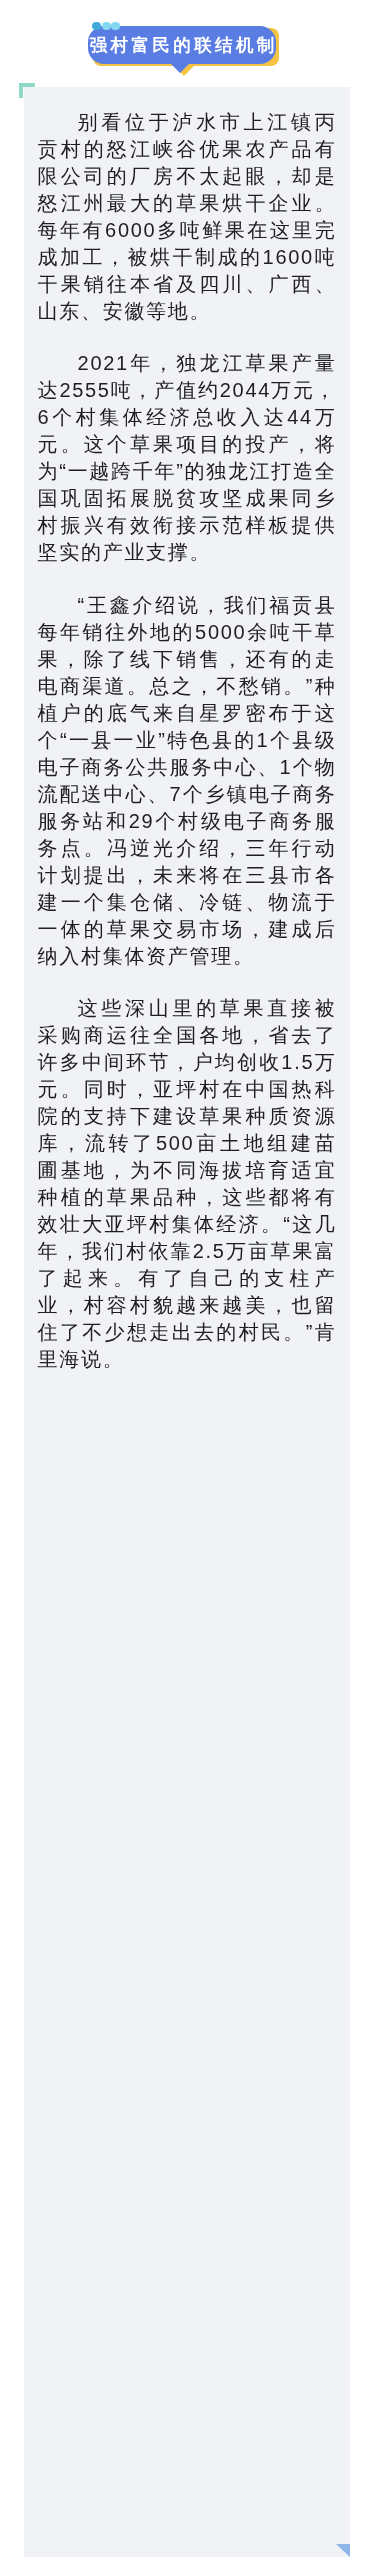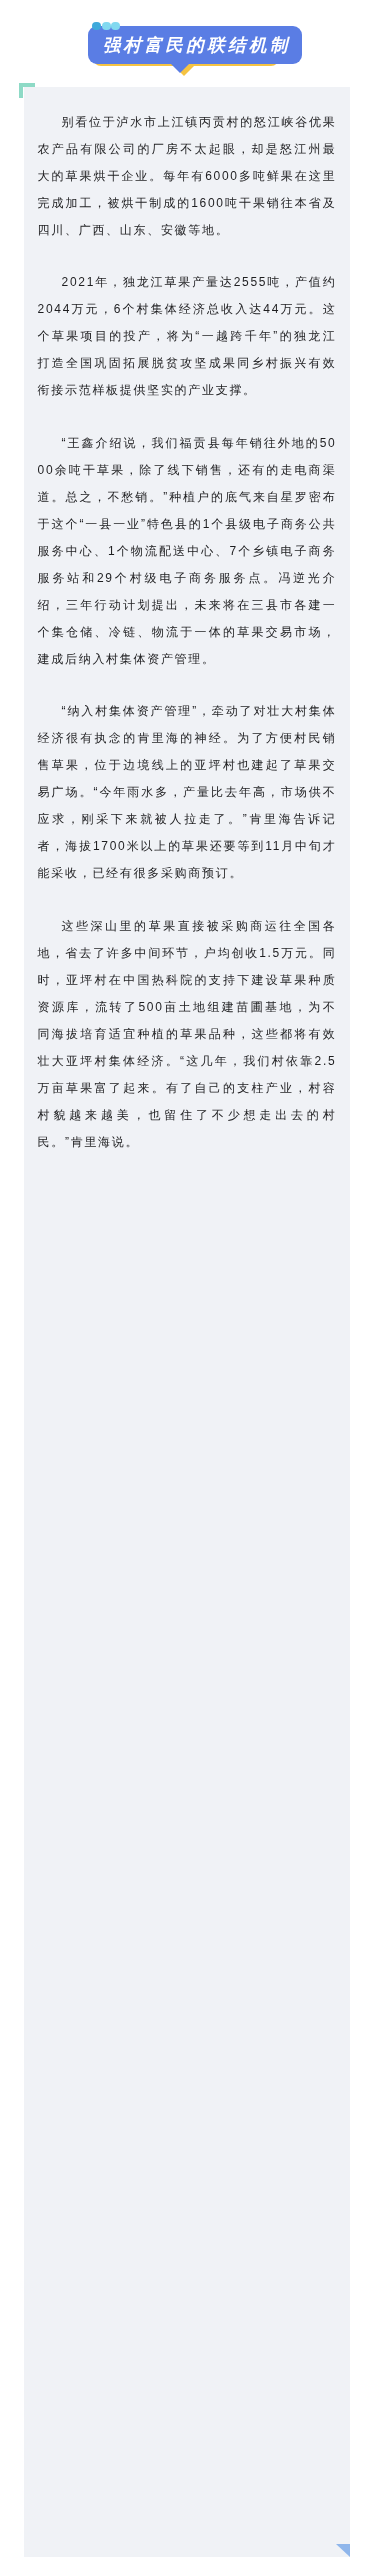--- a/index.html
+++ b/index.html
@@ -23,27 +23,26 @@
   .badge-yellow{
     position:absolute;
     left:93px; top:28px;
     width:186px; height:38px;
     background:var(--accent-yellow,#F5C342);
     border-radius:8px;
   }
   .badge-blue{
     position:absolute;
     left:88px; top:25.5px;
-    width:214px; height:38px;
+    width:188px; height:38px;
     background:var(--badge-blue,#5A7DE4);
-    border-radius:9px;
+    border-radius:16px;
     display:flex;
     align-items:center;
     justify-content:center;
-    font-style:italic;
   }
   .badge-title{
     color:#ffffff;
     font-size:17.5px;
     font-weight:bold;
     letter-spacing:3.4px;
     text-indent:3.4px;
     white-space:nowrap;
   }
   .ptr-yellow{
@@ -90,21 +89,21 @@
   }
   .corner-triangle{
     position:absolute;
     right:0; bottom:0;
     width:14px; height:13px;
     background:var(--triangle-blue,#8FB6EB);
     clip-path:polygon(0 0, 100% 0, 100% 100%);
   }
   .paragraphs p{
     margin:0 0 25.5px 0;
-    font-size:12px;
+    font-size:20px;
     line-height:27px;
     letter-spacing:1.7px;
     color:var(--text-color,#1E1E20);
     text-align:justify;
     text-justify:inter-ideograph;
     text-indent:2em;
     word-break:break-all;
   }
   .paragraphs p:last-child{margin-bottom:8px;}
 </style>
@@ -124,20 +123,19 @@
     <div class="dot dot2"></div>
     <div class="dot dot3"></div>
   </div>
 
   <div class="content-box">
     <div class="corner-bracket"></div>
     <div class="paragraphs">
         <p>别看位于泸水市上江镇丙贡村的怒江峡谷优果农产品有限公司的厂房不太起眼，却是怒江州最大的草果烘干企业。每年有6000多吨鲜果在这里完成加工，被烘干制成的1600吨干果销往本省及四川、广西、山东、安徽等地。</p>
         <p>2021年，独龙江草果产量达2555吨，产值约2044万元，6个村集体经济总收入达44万元。这个草果项目的投产，将为“一越跨千年”的独龙江打造全国巩固拓展脱贫攻坚成果同乡村振兴有效衔接示范样板提供坚实的产业支撑。</p>
         <p>“王鑫介绍说，我们福贡县每年销往外地的5000余吨干草果，除了线下销售，还有的走电商渠道。总之，不愁销。”种植户的底气来自星罗密布于这个“一县一业”特色县的1个县级电子商务公共服务中心、1个物流配送中心、7个乡镇电子商务服务站和29个村级电子商务服务点。冯逆光介绍，三年行动计划提出，未来将在三县市各建一个集仓储、冷链、物流于一体的草果交易市场，建成后纳入村集体资产管理。</p>
-        <p>“纳入村集体资产管理”，牵动了对壮大村集体经济很有执念的肯里海的神经。为了方便村民销售草果，位于边境线上的亚坪村也建起了草果交易广场。“今年雨水多，产量比去年高，市场供不应求，刚采下来就被人拉走了。”肯里海告诉记者，海拔1700米以上的草果还要等到11月中旬才能采收，已经有很多采购商预订。</p>
         <p>这些深山里的草果直接被采购商运往全国各地，省去了许多中间环节，户均创收1.5万元。同时，亚坪村在中国热科院的支持下建设草果种质资源库，流转了500亩土地组建苗圃基地，为不同海拔培育适宜种植的草果品种，这些都将有效壮大亚坪村集体经济。“这几年，我们村依靠2.5万亩草果富了起来。有了自己的支柱产业，村容村貌越来越美，也留住了不少想走出去的村民。”肯里海说。</p>
       </div>
     <div class="corner-triangle"></div>
   </div>
 
 </div>
 
 
 </body></html>

